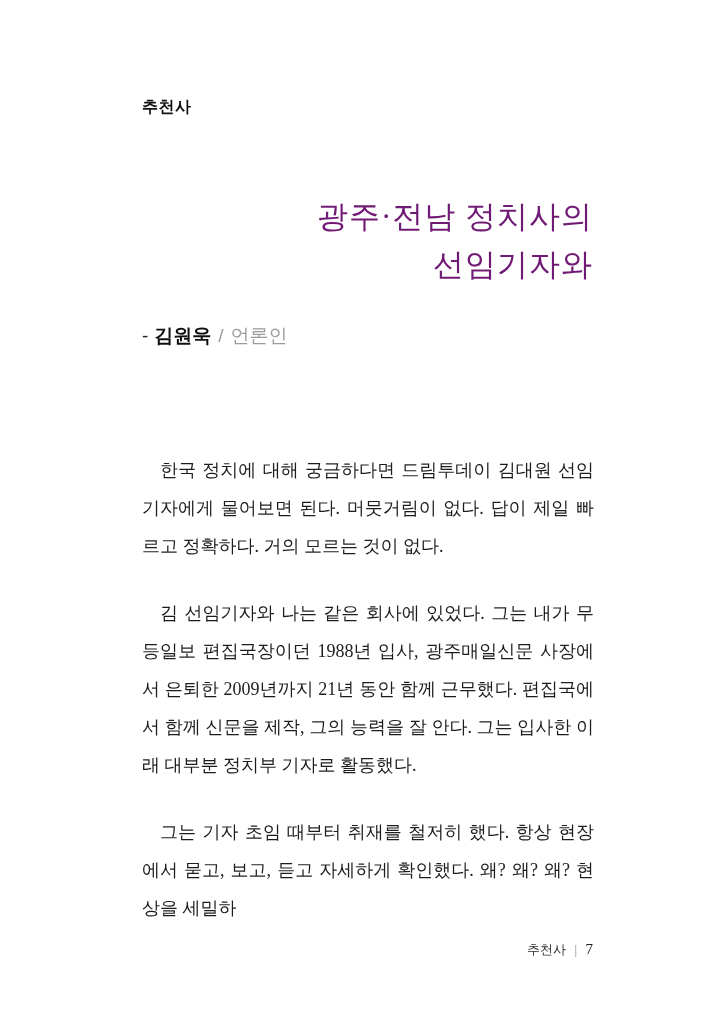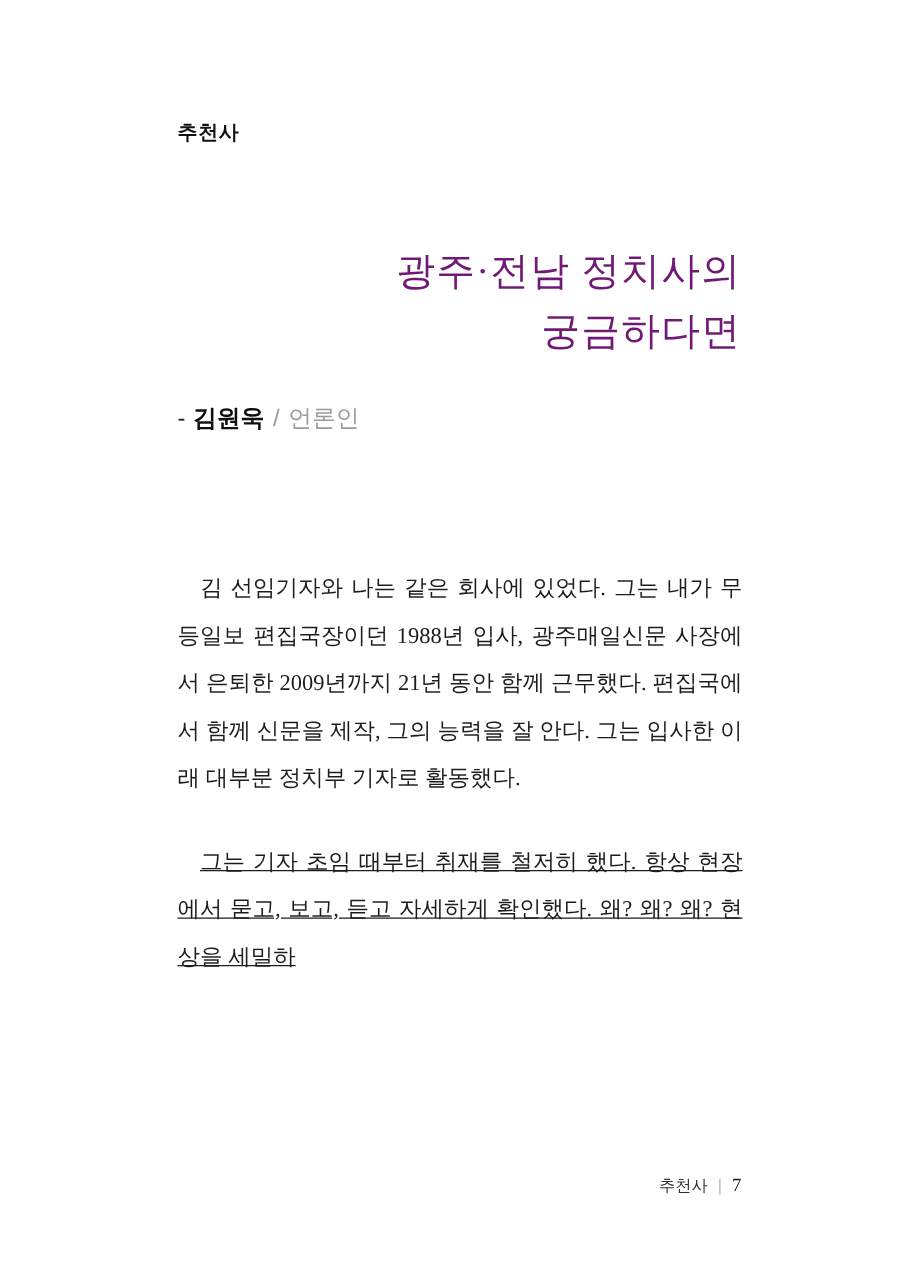--- a/index.html
+++ b/index.html
@@ -80,21 +80,20 @@
     text-align: justify;
     word-break: break-all;
     color: #1c1c1c;
   }
   .body-text p {
     margin: 0 0 29px 0;
     text-indent: 18px;
   }
   .body-text p:last-child {
     margin-bottom: 0;
-    text-decoration: underline;
   }
   .footer {
     position: absolute;
     left: 128px;
     right: 128px;
     top: 940px;
     text-align: right;
     font-family: "Liberation Sans", "DejaVu Sans", sans-serif;
     font-size: 13px;
     line-height: 18px;
@@ -113,28 +112,29 @@
 </style>
 </head>
 <body>
 
 <div class="page">
 
   <div class="section-label">추천사</div>
 
   <div class="title-block">
     <div>광주·전남 정치사의</div>
-    <div>궁금하다면</div>
+    <div>선임기자와</div>
   </div>
 
   <div class="author-line">
     <span class="author-prefix">-</span><span class="author-name">김원욱</span><span class="author-sep">/</span><span class="author-role">언론인</span>
   </div>
 
   <div class="body-text">
+    <p>한국 정치에 대해 궁금하다면 드림투데이 김대원 선임기자에게 물어보면 된다. 머뭇거림이 없다. 답이 제일 빠르고 정확하다. 거의 모르는 것이 없다.</p>
     <p>김 선임기자와 나는 같은 회사에 있었다. 그는 내가 무등일보 편집국장이던 1988년 입사, 광주매일신문 사장에서 은퇴한 2009년까지 21년 동안 함께 근무했다. 편집국에서 함께 신문을 제작, 그의 능력을 잘 안다. 그는 입사한 이래 대부분 정치부 기자로 활동했다.</p>
     <p>그는 기자 초임 때부터 취재를 철저히 했다. 항상 현장에서 묻고, 보고, 듣고 자세하게 확인했다. 왜? 왜? 왜? 현상을 세밀하</p>
   </div>
 
   <div class="footer">
     <span class="footer-section">추천사</span><span class="footer-sep">|</span><span class="footer-page">7</span>
   </div>
 
 </div>
 

